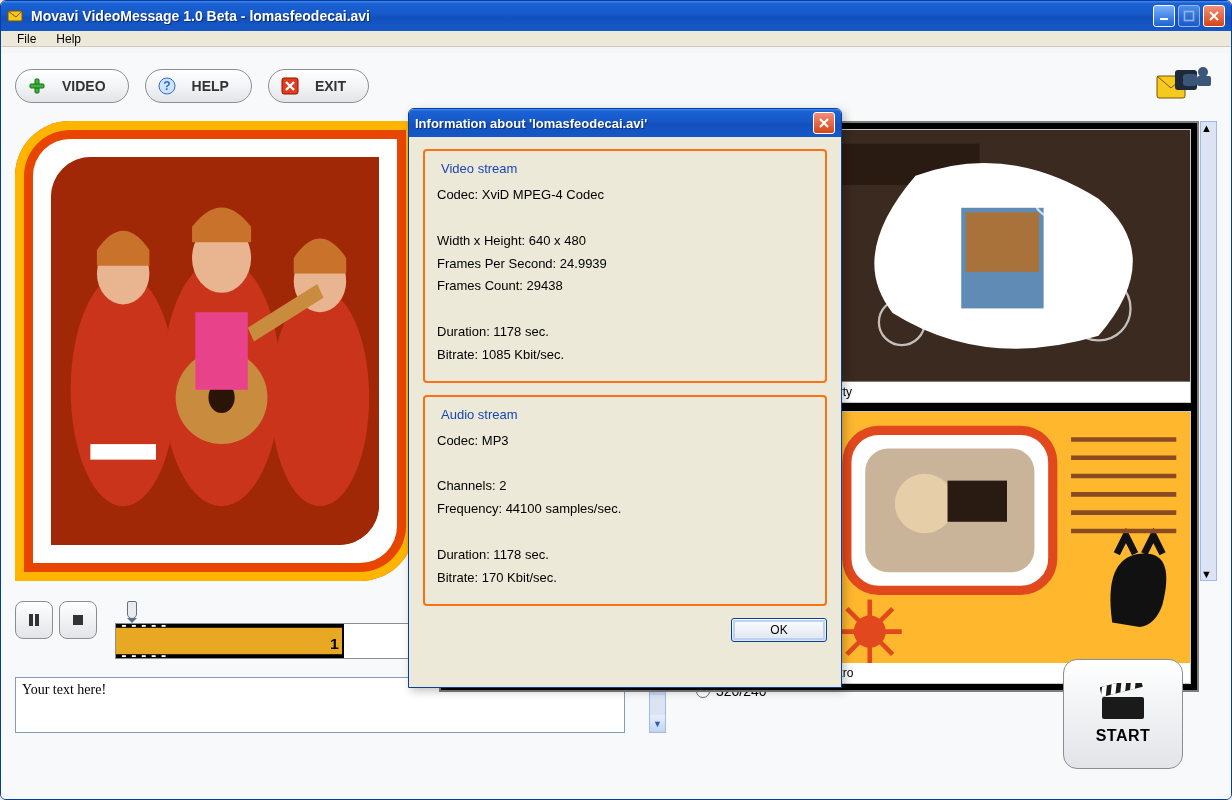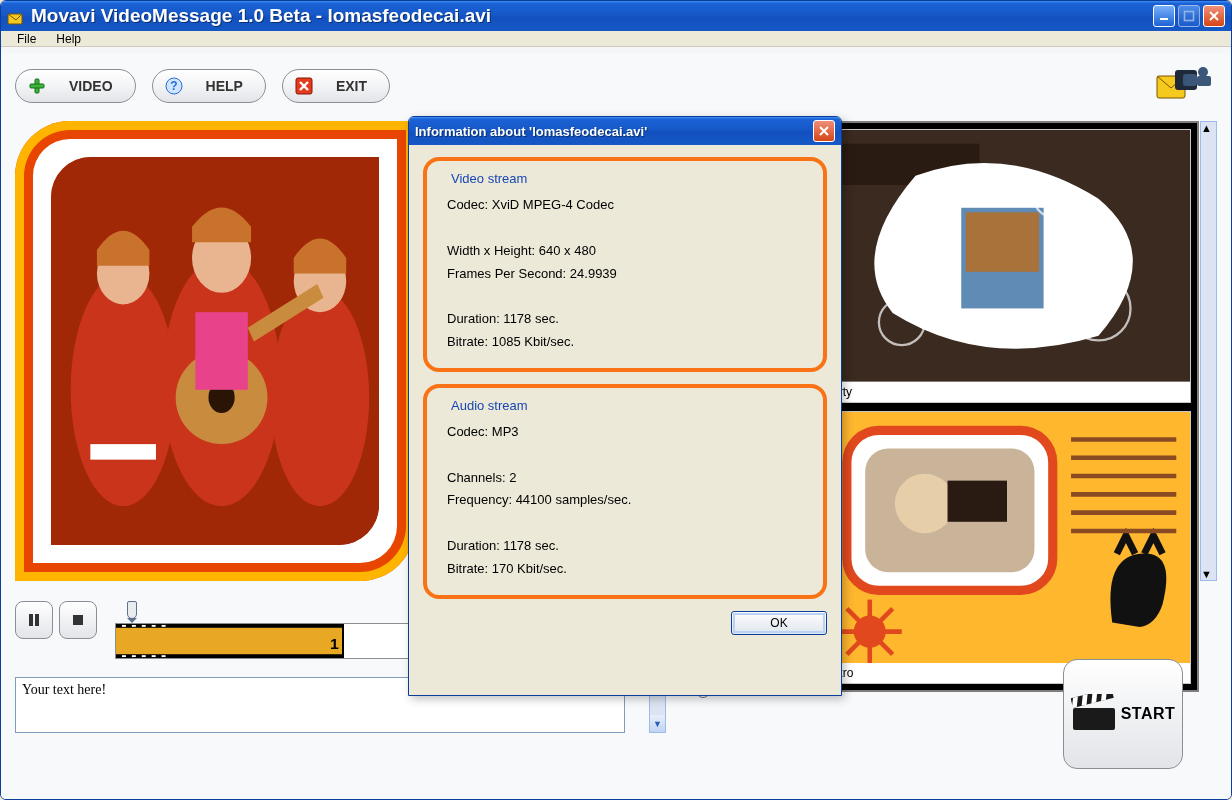--- a/index.html
+++ b/index.html
@@ -4,21 +4,21 @@
 <style>
   * { box-sizing: border-box; }
   html,body { margin:0; padding:0; font-family: Tahoma, Verdana, sans-serif; font-size:11px; color:#000; }
   body { background:#ece9d8; width:1232px; height:800px; overflow:hidden; position:relative; }
 
   
   .main-window { position:absolute; left:0; top:0; width:100%; height:100%;
     background:#f5f6f8; border:1px solid #0a3e9a; border-radius:6px; overflow:hidden; }
   .main-titlebar { height:30px;
     background: linear-gradient(to bottom,#3f8cf3 0%,#1b62d6 8%,#1658c7 45%,#1350bf 55%,#1658c7 100%);
-    display:flex; align-items:center; padding:0 6px; color:#fff; font-weight:bold; font-size:19px;
+    display:flex; align-items:center; padding:0 6px; color:#fff; font-weight:bold; font-size:14px;
     text-shadow:1px 1px 0 #0a306f; }
   .main-titlebar .app-icon { width:18px; height:14px; margin-right:6px; position:relative; }
   .main-titlebar .app-icon svg { width:18px; height:14px; }
   .main-titlebar .title-text { flex:1; white-space:nowrap; }
   .win-buttons { display:flex; gap:3px; }
   .win-btn { width:22px; height:22px; border-radius:3px; border:1px solid #fff;
     background:linear-gradient(to bottom,#7ab2f9,#1b62d6); display:flex; align-items:center; justify-content:center;
     color:#fff; font-weight:bold; font-size:12px; }
   .win-btn.close { background:linear-gradient(to bottom,#f08f7a,#d64516); }
   .win-btn svg { width:12px; height:12px; }
@@ -28,21 +28,21 @@
   .menubar { height:16px; background:#ece9d8; border-bottom:1px solid #cfcabb; display:flex; align-items:center; padding:0 6px; }
   .menubar .menu-item { padding:2px 10px; font-size:12px; color:#000; }
 
   
   .client { position:absolute; left:0; right:0; top:52px; bottom:0; background:#f8f9fa; padding:10px 14px 14px 14px; display:flex; flex-direction:column; }
 
   
   .toolbar { display:flex; align-items:center; gap:16px; height:46px; }
   .pill { height:34px; padding:0 22px 0 12px; border-radius:17px; border:1px solid #8a8f96;
     background:linear-gradient(to bottom,#fff 0%,#f3f4f6 50%,#e2e4e8 100%);
-    display:flex; align-items:center; gap:23px; font-size:14px; font-weight:bold; color:#333; }
+    display:flex; align-items:center; gap:16px; font-size:14px; font-weight:bold; color:#333; }
   .pill .ic { width:18px; height:18px; display:flex; align-items:center; justify-content:center; }
   .tool-spacer { flex:1; }
   .logo-right { width:64px; height:40px; position:relative; }
   .logo-right svg { width:64px; height:40px; }
 
   
   .mid-row { display:flex; gap:24px; margin-top:12px; height:460px; }
 
   
   .preview { width:400px; height:460px; position:relative; }
@@ -83,36 +83,36 @@
   .text-row { margin-top:18px; display:flex; gap:30px; align-items:flex-start; }
   .text-row textarea { width:610px; height:56px; resize:none; font-family:Tahoma; font-size:14px; padding:4px 6px; border:1px solid #7f9db9; }
   .text-row .ta-scroll { width:17px; height:56px; background:#dce4f3; border:1px solid #9fb9e8; display:flex; flex-direction:column; justify-content:space-between; }
   .text-row .ta-scroll .arrow { height:17px; background:linear-gradient(#e8effa,#c0d4f2); display:flex; align-items:center; justify-content:center; font-size:9px; color:#2a5db0; }
   .radio-row { display:flex; align-items:center; gap:6px; font-size:14px; margin-top:6px; }
   .radio-dot { width:14px; height:14px; border-radius:50%; border:1px solid #5e708c; background:#fff; }
 
   
   .start-btn { position:absolute; right:48px; bottom:30px; width:120px; height:110px;
     border:1px solid #8a8f96; border-radius:14px; background:linear-gradient(#fff,#e2e4e8);
-    display:flex; flex-direction:row; align-items:center; justify-content:center; gap:4px; }
+    display:flex; flex-direction:column; align-items:center; justify-content:center; gap:4px; }
   .start-btn svg { width:46px; height:38px; }
   .start-btn .lbl { font-size:16px; font-weight:bold; letter-spacing:.5px; }
 
   
-  .dialog { position:absolute; left:408px; top:116px; width:434px; height:580px;
+  .dialog { position:absolute; left:408px; top:108px; width:434px; height:580px;
     border:1px solid #0a3e9a; border-radius:6px 6px 0 0; overflow:hidden; box-shadow:3px 3px 10px rgba(0,0,0,.25); background:#ece9d8; }
   .dialog .dlg-title { height:28px;
     background: linear-gradient(to bottom,#3f8cf3 0%,#1b62d6 8%,#1658c7 45%,#1350bf 55%,#1658c7 100%);
     display:flex; align-items:center; padding:0 6px; color:#fff; font-weight:bold; font-size:13px;
     text-shadow:1px 1px 0 #0a306f; }
   .dialog .dlg-title .t { flex:1; }
   .dialog .dlg-close { width:22px; height:22px; border-radius:3px; border:1px solid #fff;
     background:linear-gradient(to bottom,#f08f7a,#d64516); display:flex; align-items:center; justify-content:center; }
   .dialog .body { padding:12px 14px; font-size:13px; }
-  .fieldset { border:4px solid #f97316; border-radius:16px; padding:10px 12px 12px 20px; margin-bottom:12px; }
+  .fieldset { border:2px solid #f97316; border-radius:4px; padding:10px 12px 12px 12px; margin-bottom:12px; }
   .fieldset .legend { color:#1846b3; font-size:13px; margin:-18px 0 6px 0; background:#ece9d8; display:inline-block; padding:0 4px; }
   .fieldset p { margin:4px 0; line-height:1.45; }
   .ok-row { display:flex; justify-content:flex-end; margin-top:8px; }
   .ok-btn { width:96px; height:24px; border:1px solid #0a3e9a; border-radius:3px;
     background:linear-gradient(#fdfdfd,#dfe6ef); font-size:12px; outline:2px solid #bcd2f3; outline-offset:-4px; }
 
 </style>
 </head>
 <body>
 
@@ -405,20 +405,21 @@
         </svg>
     </div>
   </div>
   <div class="body">
     <div class="fieldset">
       <div class="legend">Video stream</div>
       <p>Codec: XviD MPEG-4 Codec</p>
       <p>&nbsp;</p>
       <p>Width x Height: 640 x 480</p>
       <p>Frames Per Second: 24.9939</p>
+      <p>Frames Count: 29438</p>
       <p>&nbsp;</p>
       <p>Duration: 1178 sec.</p>
       <p>Bitrate: 1085 Kbit/sec.</p>
     </div>
     <div class="fieldset">
       <div class="legend">Audio stream</div>
       <p>Codec: MP3</p>
       <p>&nbsp;</p>
       <p>Channels: 2</p>
       <p>Frequency: 44100 samples/sec.</p>

